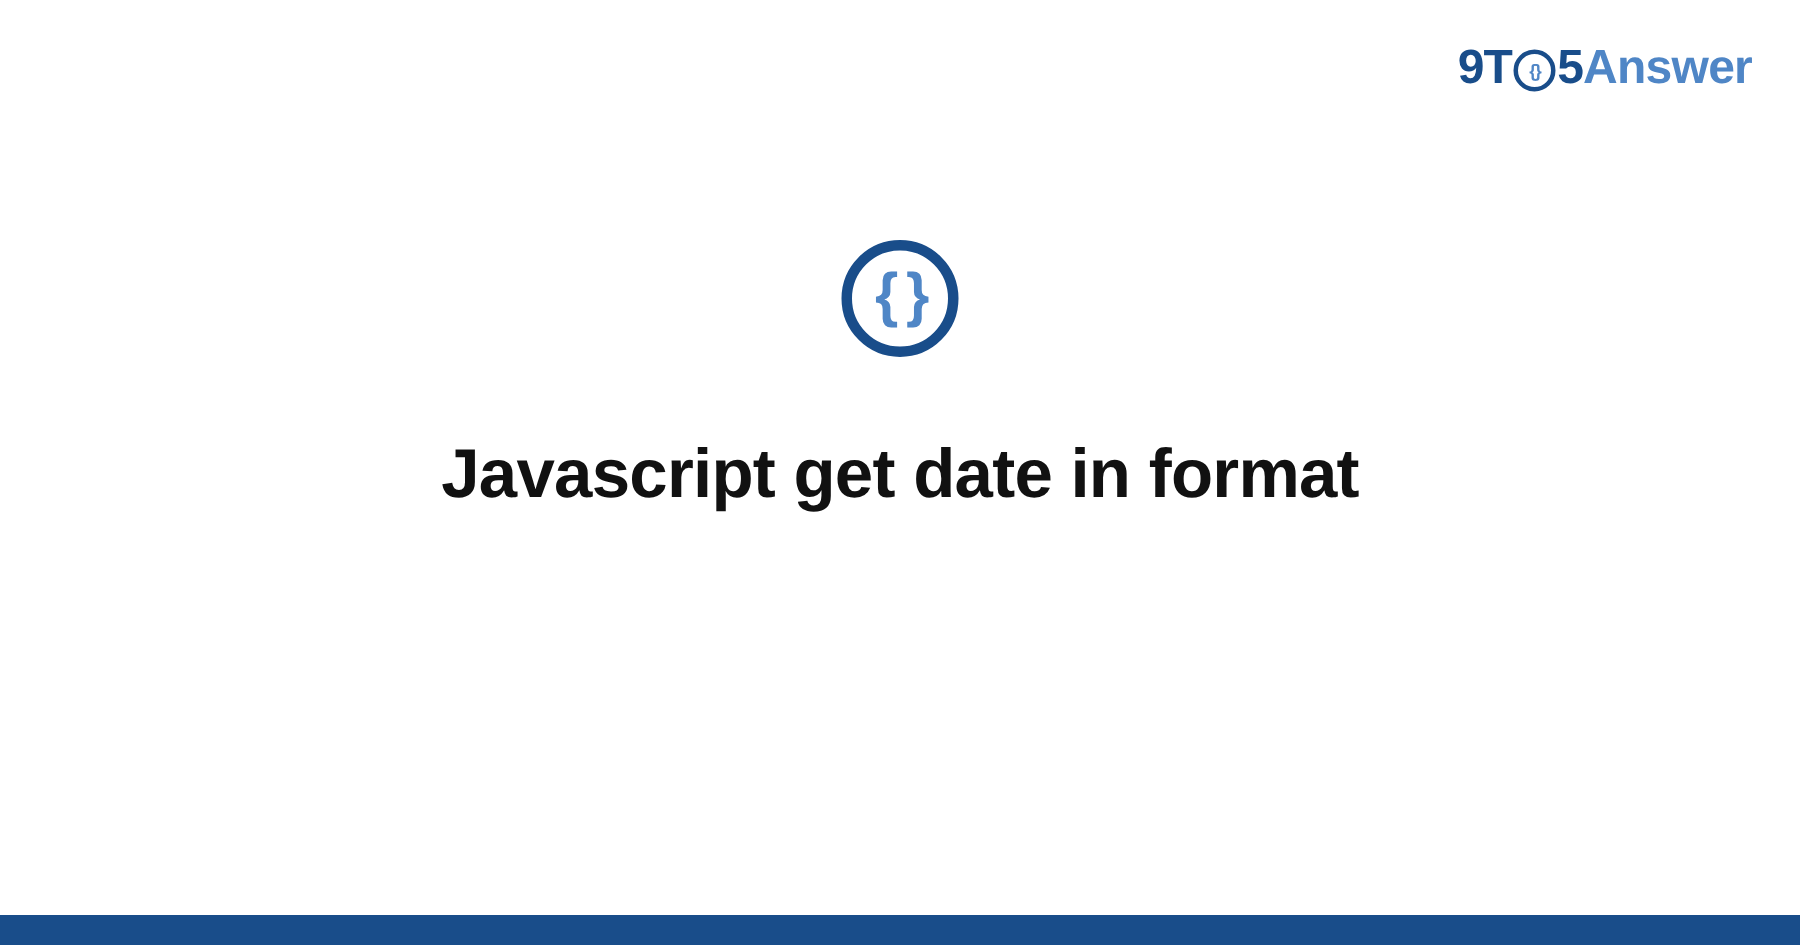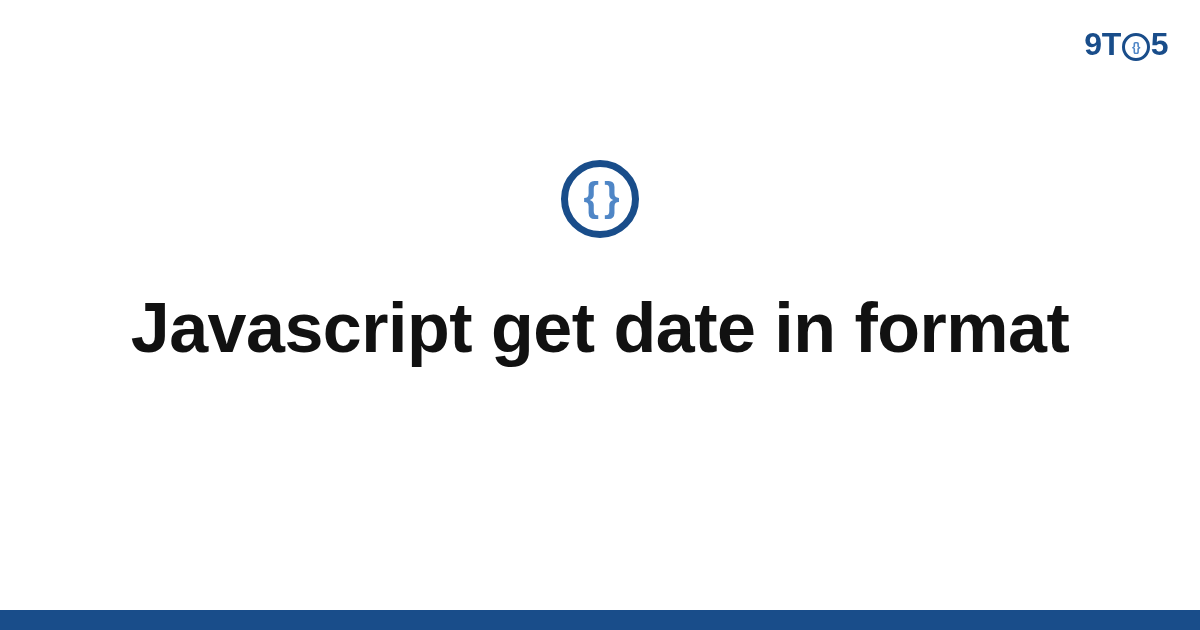--- a/index.html
+++ b/index.html
@@ -80,21 +80,21 @@
       font-family: Arial, sans-serif;
       position: relative;
       top: -2px;
     }
     .title {
       position: absolute;
       left: 0;
       right: 0;
       top: 288px;
       text-align: center;
-      font-size: 70px;
+      font-size: 46px;
       font-weight: 700;
       color: #111111;
       letter-spacing: -0.5px;
     }
     .bottom-bar {
       position: absolute;
       left: 0;
       right: 0;
       bottom: 0;
       height: 20px;
@@ -105,20 +105,21 @@
 <body>
 
 <div class="header-logo">
   <span class="logo-9t">9T</span>
   <span class="logo-o-wrap">
     <span class="logo-o-ring">
       <span class="logo-o-braces">{}</span>
     </span>
   </span>
   <span class="logo-5">5</span>
+  <span class="logo-answer">Answer</span>
 </div>
 
 <div class="center-icon">
   <span class="center-braces">{ }</span>
 </div>
 
 <h1 class="title">Javascript get date in format</h1>
 
 <div class="bottom-bar"></div>
 

